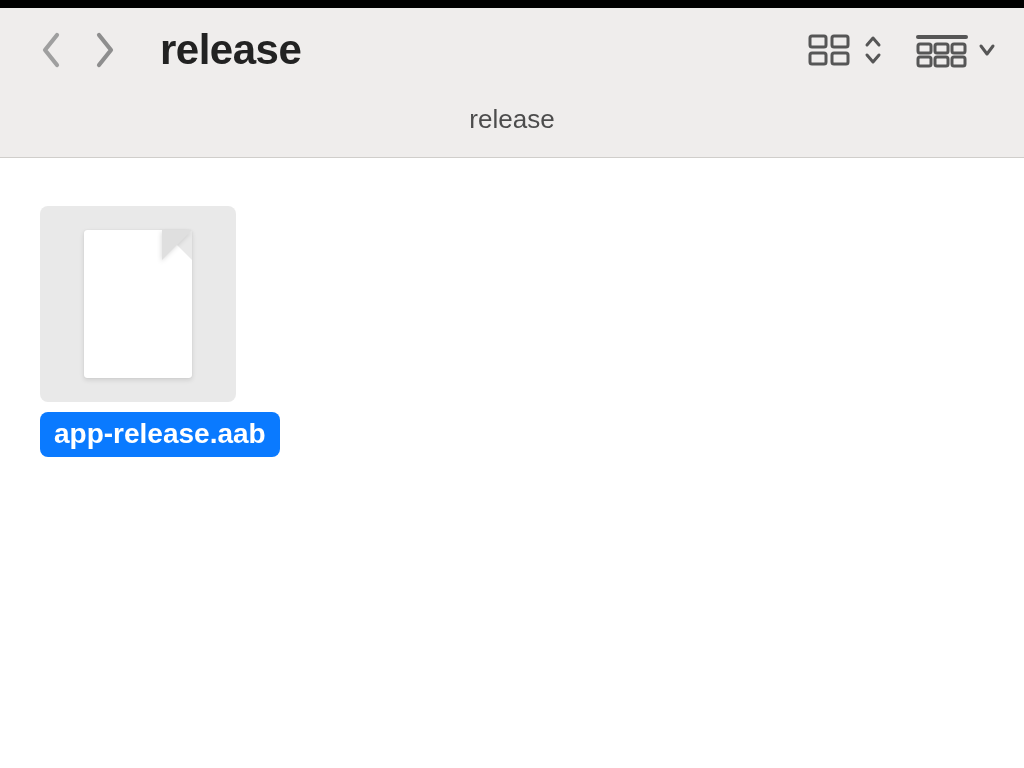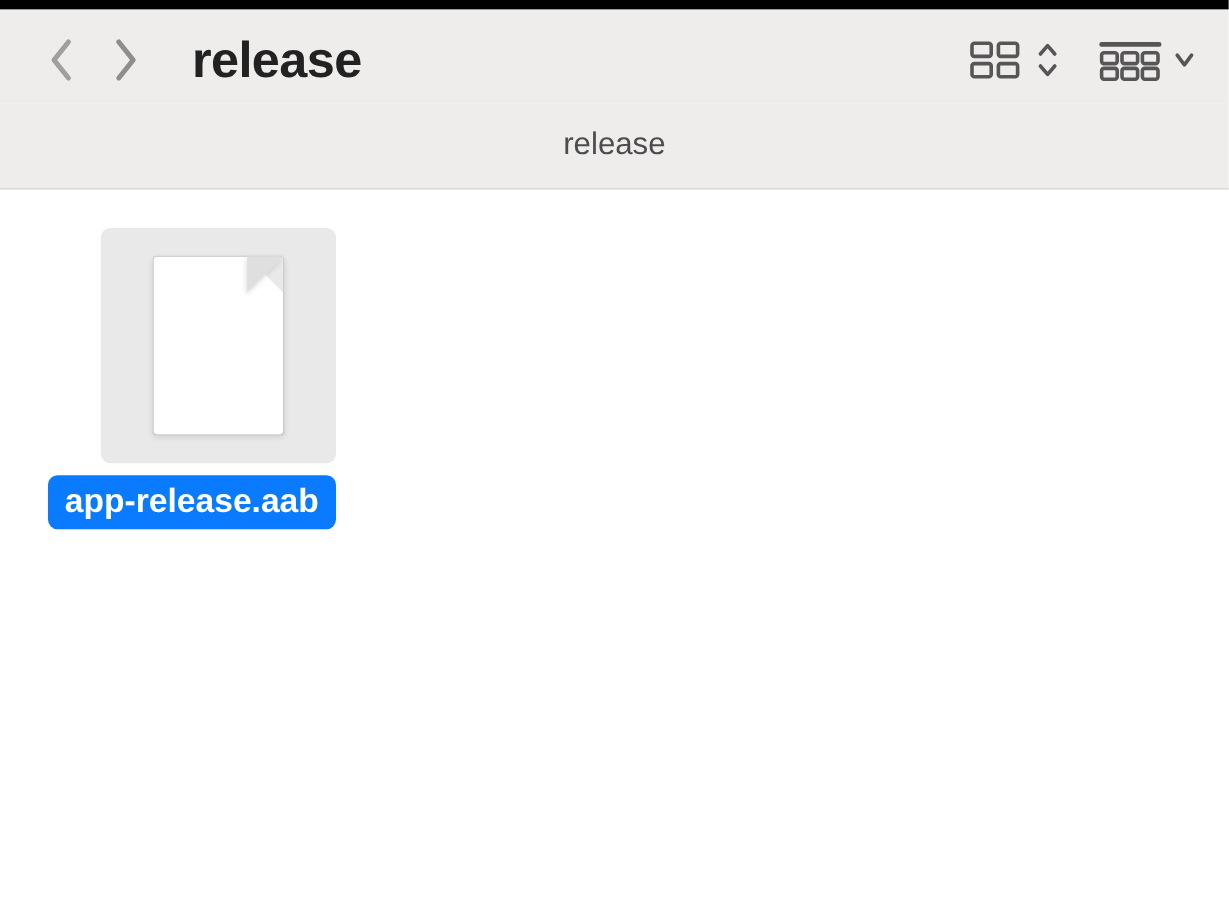--- a/index.html
+++ b/index.html
@@ -75,23 +75,24 @@
     position: relative;
     padding: 32px 40px;
     background: #ffffff;
     height: calc(100% - 8px - 110px - 76px);
     box-sizing: border-box;
   }
 
   .file-item {
     display: inline-flex;
     flex-direction: column;
-    align-items: flex-end;
+    align-items: flex-start;
     cursor: default;
     user-select: none;
+    margin-top: 16px;
   }
 
   .file-thumb {
     width: 196px;
     height: 196px;
     background: #e9e9e9;
     border-radius: 8px;
     display: flex;
     align-items: center;
     justify-content: center;

